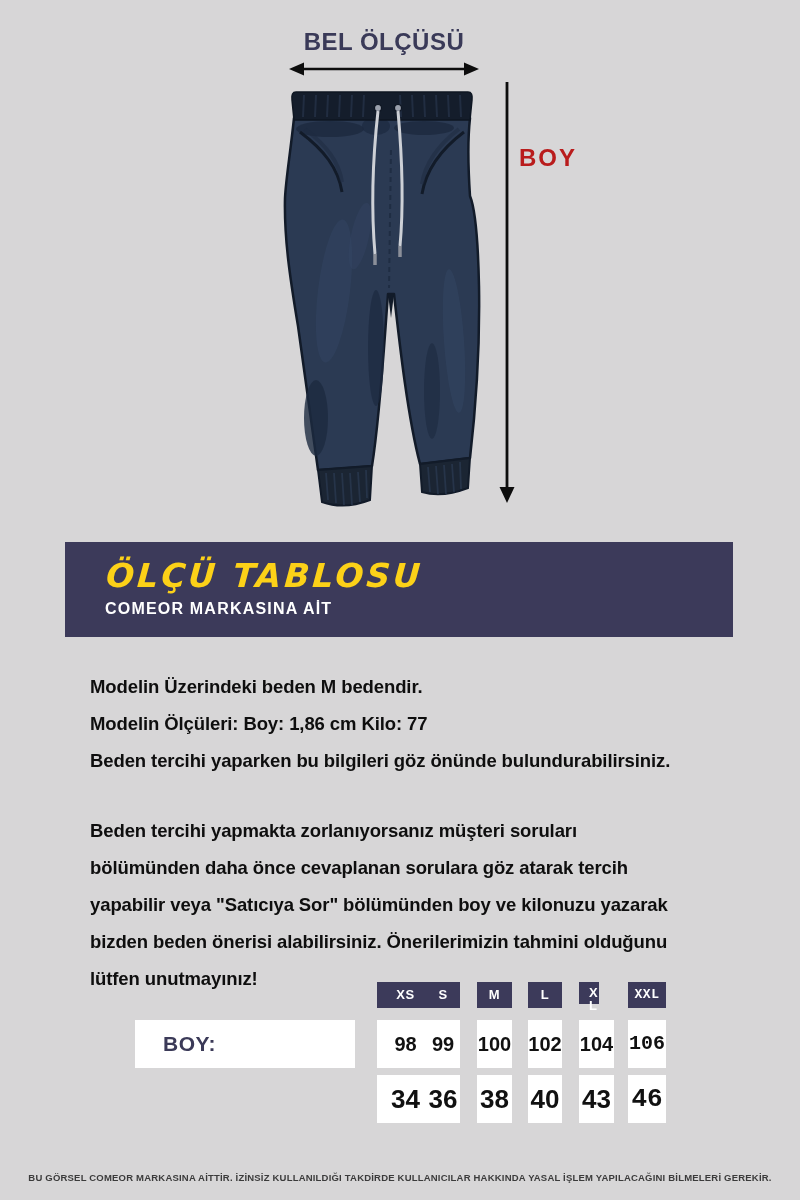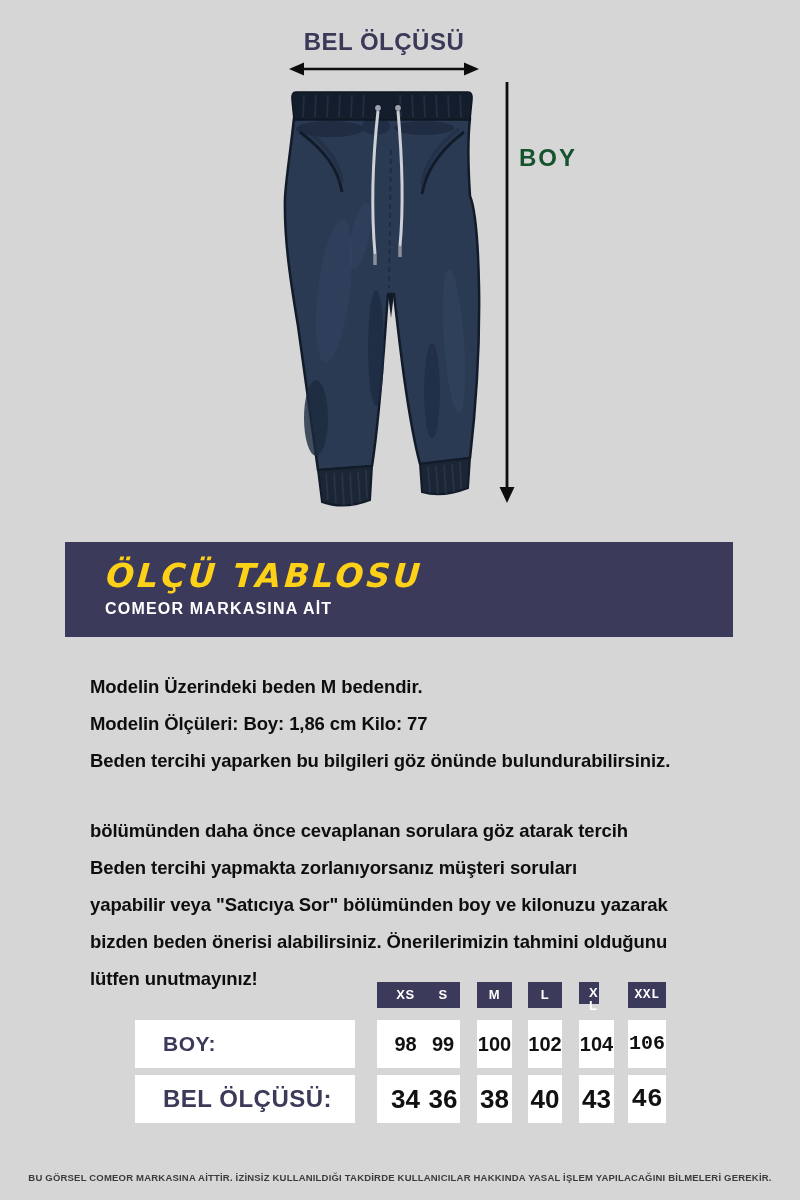--- a/index.html
+++ b/index.html
@@ -13,21 +13,21 @@
   
   .waist-label {
     position:absolute; left:288px; top:28px; width:192px;
     text-align:center; font-size:24px; font-weight:bold;
     color:#3a3a58; letter-spacing:0.5px;
   }
   .h-arrow { position:absolute; left:288px; top:61px; }
   .v-arrow { position:absolute; left:498px; top:82px; }
   .boy-label {
     position:absolute; left:519px; top:144px;
-    font-size:24px; font-weight:bold; color:#14532d; letter-spacing:2px;
+    font-size:24px; font-weight:bold; color:#b91c1c; letter-spacing:2px;
   }
   .pants { position:absolute; left:272px; top:86px; }
   
   .banner {
     position:absolute; left:65px; top:542px; width:668px; height:95px;
     background:#3c3a5a; padding:14px 0 0 40px;
   }
   .banner-title {
     font-family:"DejaVu Sans", sans-serif;
     font-size:33px; font-weight:bold; font-style:italic;
@@ -162,43 +162,42 @@
     <div class="banner-subtitle">COMEOR MARKASINA AİT</div>
   </div>
 
   <div class="para para-1">
     <div class="line">Modelin Üzerindeki beden M bedendir.</div>
     <div class="line">Modelin Ölçüleri: Boy: 1,86 cm Kilo: 77</div>
     <div class="line">Beden tercihi yaparken bu bilgileri göz önünde bulundurabilirsiniz.</div>
   </div>
 
   <div class="para para-2">
+    <div class="line">Beden tercihi yapmakta zorlanıyorsanız müşteri soruları</div>
     <div class="line">bölümünden daha önce cevaplanan sorulara göz atarak tercih</div>
-    <div class="line">Beden tercihi yapmakta zorlanıyorsanız müşteri soruları</div>
     <div class="line">yapabilir veya "Satıcıya Sor" bölümünden boy ve kilonuzu yazarak</div>
     <div class="line">bizden beden önerisi alabilirsiniz. Önerilerimizin tahmini olduğunu</div>
     <div class="line">lütfen unutmayınız!</div>
   </div>
 
   <div class="size-hdr c0">XS</div>
   <div class="size-hdr c1">S</div>
   <div class="size-hdr c2">M</div>
   <div class="size-hdr c3">L</div>
   <div class="size-hdr xl c4">XL</div>
   <div class="size-hdr c5">XXL</div>
 
   <div class="cell label-cell l1 row-1">BOY:</div>
   <div class="cell val-1 row-1 c0">98</div>
   <div class="cell val-1 row-1 c1">99</div>
   <div class="cell val-1 row-1 c2">100</div>
   <div class="cell val-1 row-1 c3">102</div>
   <div class="cell val-1 row-1 c4">104</div>
   <div class="cell val-1 row-1 c5">106</div>
 
-  <div class="cell label-cell l2 row-2">BEL ÖLÇÜSÜ:</div>
   <div class="cell val-2 row-2 c0">34</div>
   <div class="cell val-2 row-2 c1">36</div>
   <div class="cell val-2 row-2 c2">38</div>
   <div class="cell val-2 row-2 c3">40</div>
   <div class="cell val-2 row-2 c4">43</div>
   <div class="cell val-2 row-2 c5">46</div>
 
   <div class="footer">BU GÖRSEL COMEOR MARKASINA AİTTİR. İZİNSİZ KULLANILDIĞI TAKDİRDE KULLANICILAR HAKKINDA YASAL İŞLEM YAPILACAĞINI BİLMELERİ GEREKİR.</div>
 
 </div>

